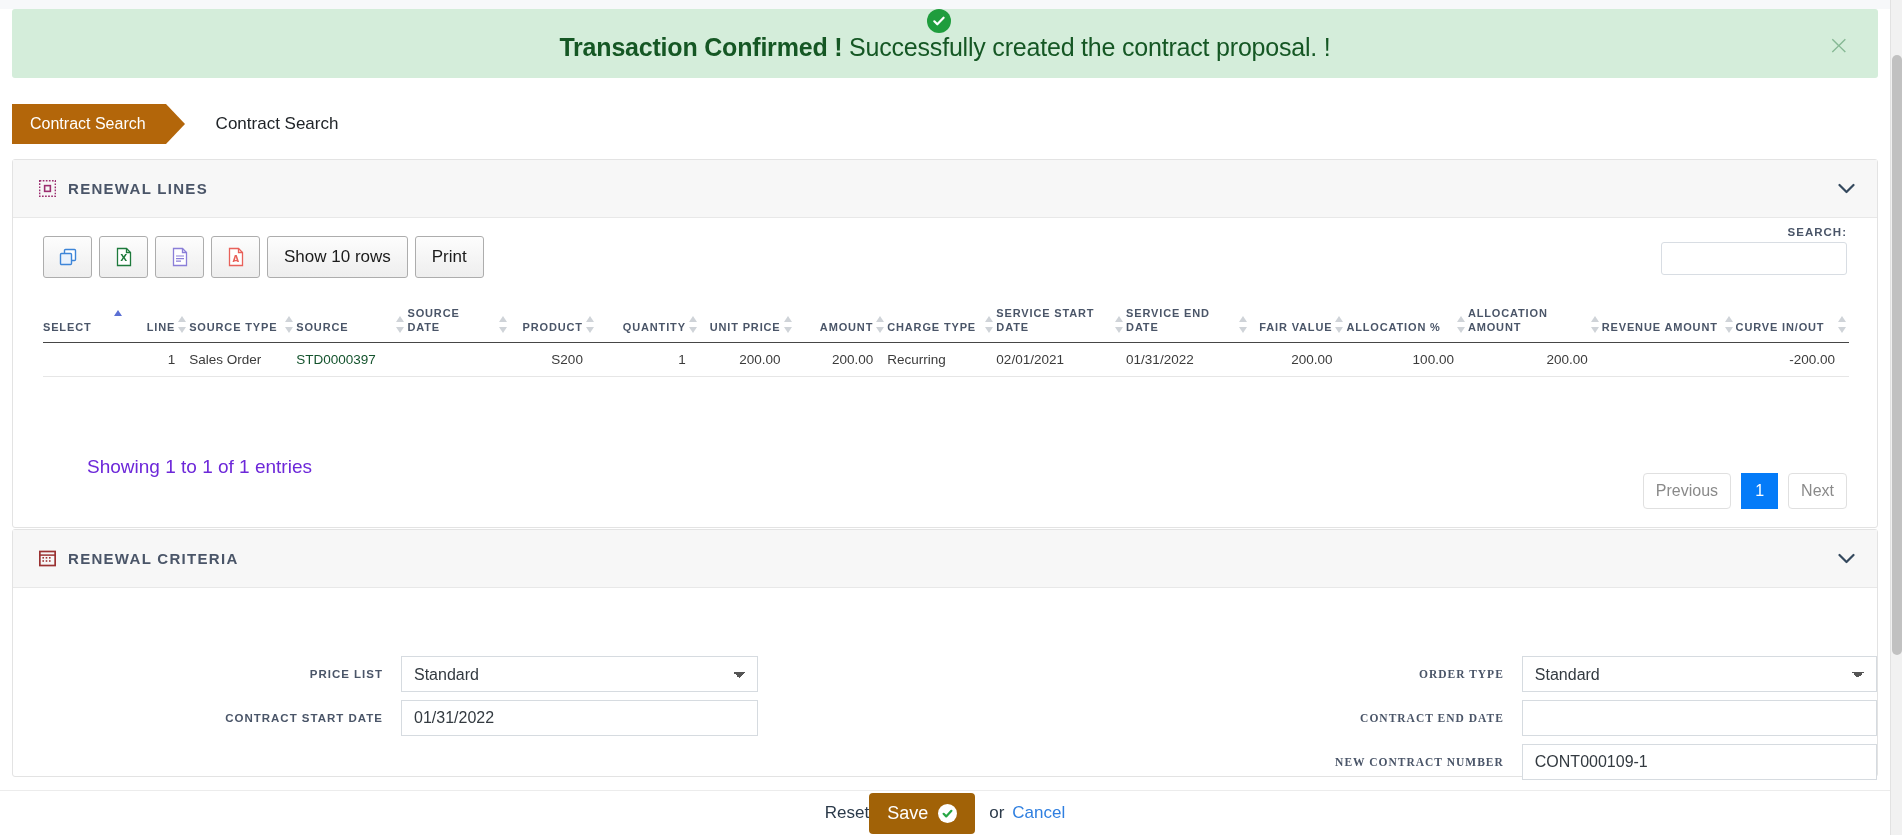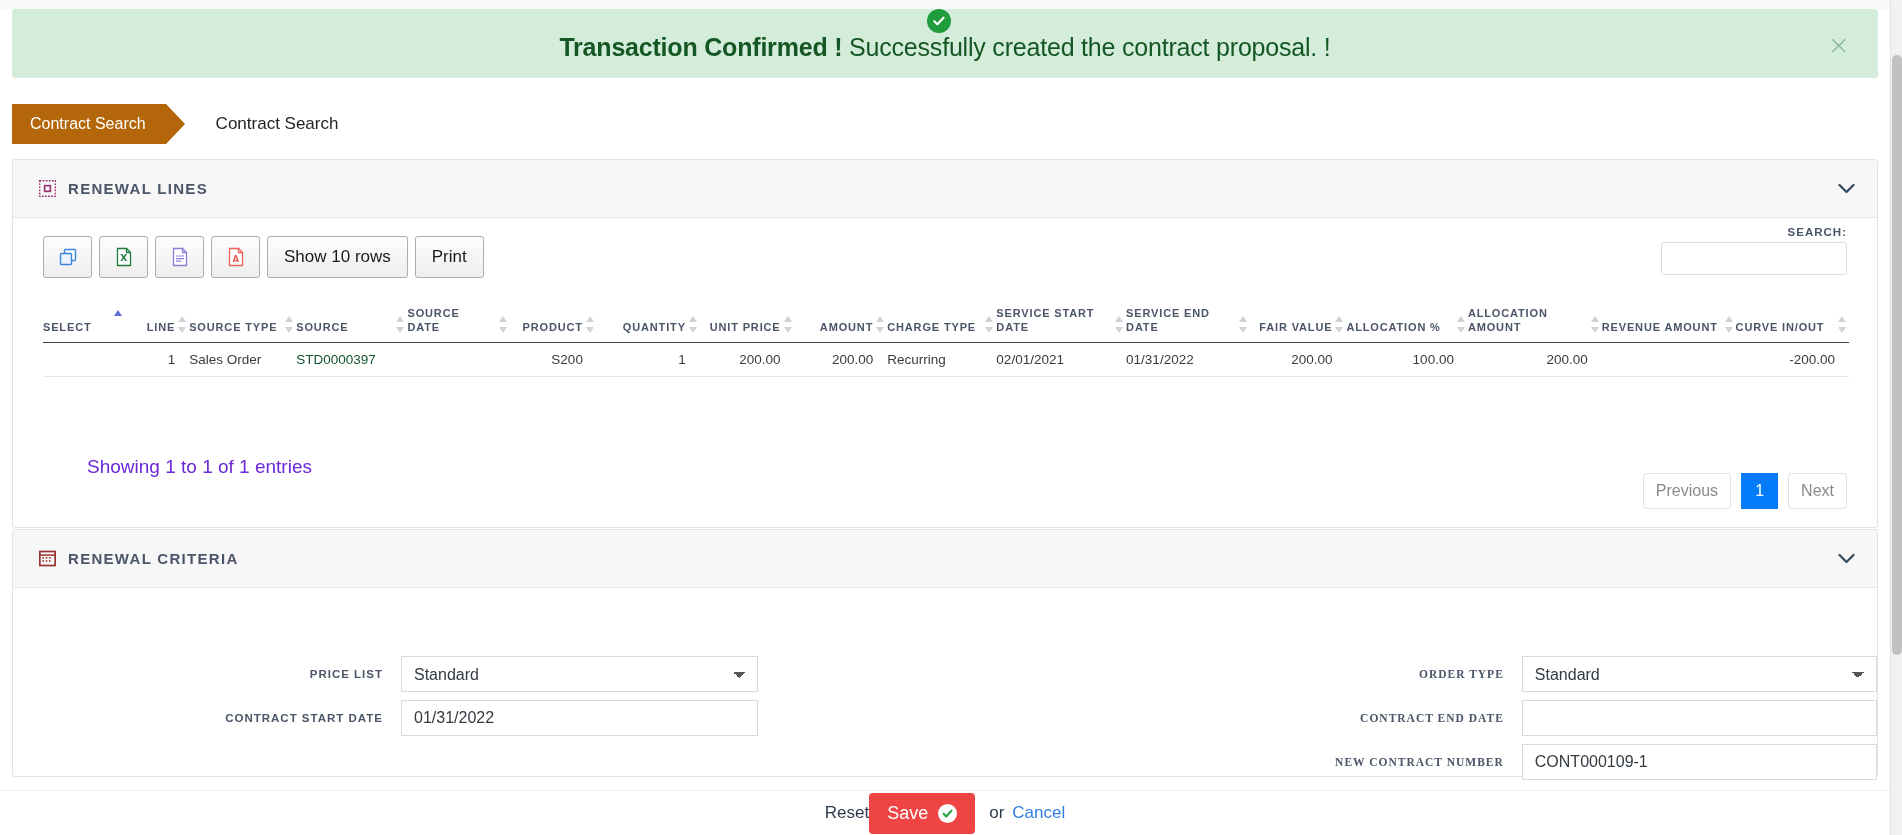--- a/index.html
+++ b/index.html
@@ -353,21 +353,21 @@
     align-items: center;
     justify-content: center;
     gap: 0;
   }
   .reset-link {
     font-size: 17px;
     color: #2b3a4a;
     cursor: pointer;
   }
   .save-btn {
-    background: #ef4444;
+    background: #a16207;
     color: #ffffff;
     border: none;
     border-radius: 4px;
     height: 41px;
     padding: 0 18px;
     display: flex;
     align-items: center;
     gap: 10px;
     font-size: 18px;
     cursor: pointer;

